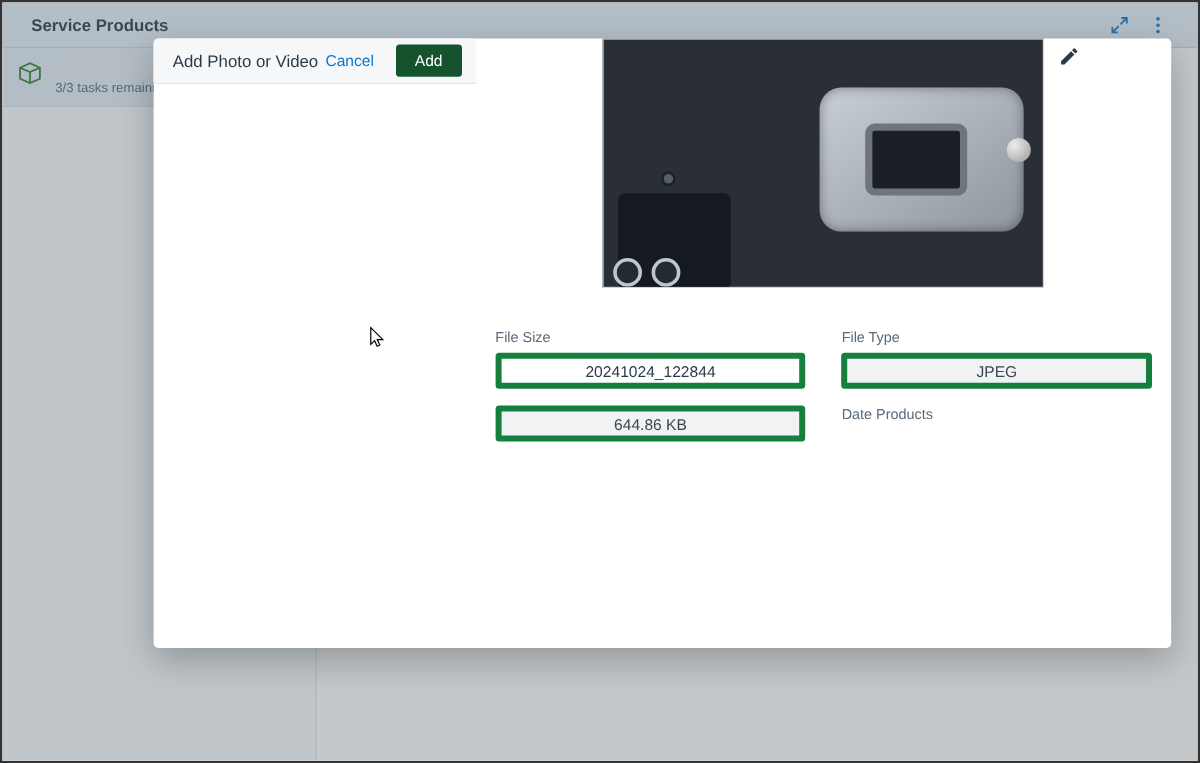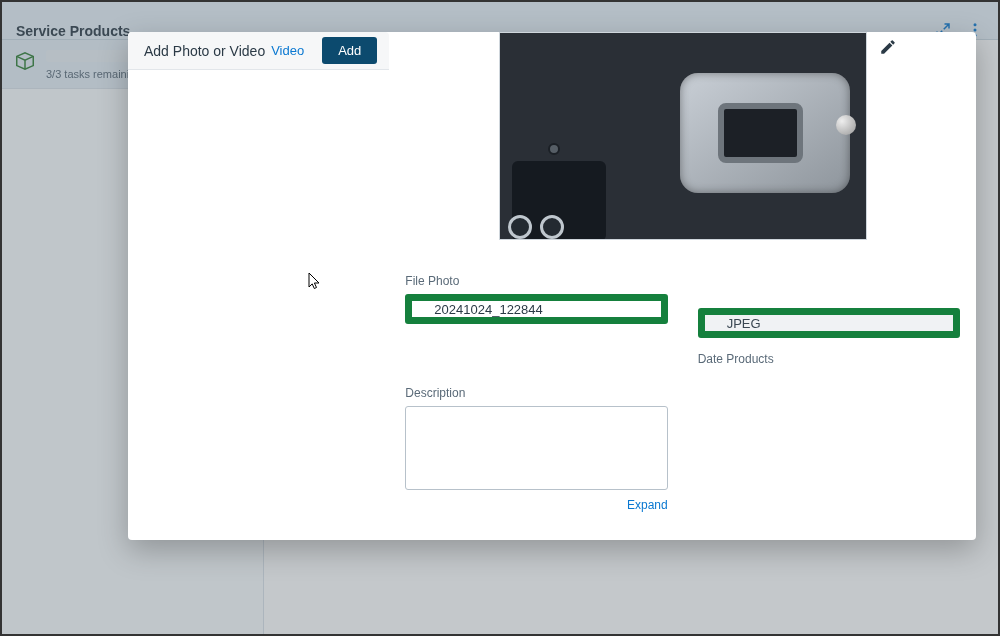--- a/index.html
+++ b/index.html
@@ -1,19 +1,19 @@
 <!DOCTYPE html>
 <html><head>
 <meta charset="utf-8">
 <style>
   * { box-sizing: border-box; margin: 0; padding: 0; font-family: "Segoe UI", Arial, sans-serif; }
   body { width: 1000px; height: 636px; overflow: hidden; background: #fff; position: relative; border: 2px solid #333; }
 
   
-  .app-header { height: 38px; background: #e5eff6; display: flex; align-items: flex-end; padding: 0 14px; border-bottom: 1px solid #c9d7e1; }
+  .app-header { height: 38px; background: #e5eff6; display: flex; align-items: center; padding: 0 24px; border-bottom: 1px solid #c9d7e1; }
   .app-title { font-size: 14px; font-weight: 600; color: #2b3a46; }
   .app-header-right { margin-left: auto; display: flex; gap: 14px; align-items: center; }
   .hdr-icon { color: #0a66c2; }
   .hdr-icon svg { display: block; }
 
   .app-body { display: flex; height: calc(100% - 38px); }
   .sidebar { width: 262px; background: #f7fafc; border-right: 1px solid #d9e1e8; }
   .list-item { display: flex; padding: 10px 12px 8px; gap: 10px; background: #e3edf5; border-bottom: 1px solid #d9e1e8; }
   .list-icon svg { display:block; }
   .list-text .redact { width: 170px; height: 12px; background: #e8eef3; border-radius: 2px; margin-bottom: 6px; display:block;}
@@ -27,21 +27,21 @@
 
   
   .scrim { position:absolute; inset:0; background:rgba(90,100,110,0.35); }
 
   
   .modal { position:absolute; left:126px; top:30px; width:848px; height:508px; background:#fff; border-radius:4px; box-shadow:0 10px 30px rgba(0,0,0,0.25); display:flex; flex-direction:row; }
   .modal-head { height:38px; display:flex; align-items:center; padding:0 12px 0 16px; border-bottom:1px solid #e2e6ea; background:#f6f7f8; border-radius:4px 4px 0 0;}
   .modal-title { font-size:14px; font-weight:500; color:#2b3a46; }
   .modal-actions { margin-left:auto; display:flex; gap:12px; align-items:center; }
   .btn-cancel { color:#0a78d1; font-size:13px; cursor:pointer; background:none; border:none; padding:6px 6px; }
-  .btn-add { background:#0c4a6e; color:#fff; font-size:13px; border:none; padding:6px 16px; border-radius:3px; cursor:pointer; }
+  .btn-add { background:#14532d; color:#fff; font-size:13px; border:none; padding:6px 16px; border-radius:3px; cursor:pointer; }
 
   .modal-body { flex:1; overflow:auto; padding: 0 0 14px 0; }
 
   .photo-wrap { position:relative; margin: 0 auto; width:368px; }
   .photo { width:368px; height:208px; background:#2a2f36; border:1px solid #cfd6dc; overflow:hidden; position:relative; }
   .photo-inner { position:absolute; inset:0; }
   .sw-plate { position:absolute; left:180px; top:40px; width:170px; height:120px; border-radius:18px; background:linear-gradient(145deg,#c9cfd6,#8e959c); box-shadow:inset 0 0 10px rgba(0,0,0,0.4);}
   .sw-hole { position:absolute; left:218px; top:70px; width:85px; height:60px; border-radius:8px; background:#1c2026; border:6px solid #6e757c;}
   .knob { position:absolute; left:336px; top:82px; width:20px; height:20px; border-radius:50%; background:radial-gradient(circle at 30% 30%, #eee,#999);}
   .corner { position:absolute; left:12px; top:128px; width:94px; height:80px; background:#151a20; border-radius:6px;}
@@ -49,22 +49,22 @@
   .cc2 { position:absolute; left:40px; top:182px; width:24px; height:24px; border-radius:50%; border:3px solid #bfc7ce; background:#232a31;}
   .led { position:absolute; left:48px; top:110px; width:12px; height:12px; border-radius:50%; background:#565e66; border:2px solid #1b2026;}
   .edit-icon { position:absolute; right:-30px; top:6px; cursor:pointer; }
   .edit-icon svg{display:block;}
 
   .cursor { position:absolute; left:306px; top:270px; pointer-events:none;}
   .cursor svg{display:block;}
 
   .form-grid { display:grid; grid-template-columns: 1fr 1fr; gap: 14px 30px; padding: 34px 16px 0 16px; max-width:800px; }
   .field label { font-size:12px; color:#5a6a78; display:block; margin-bottom:6px; }
-  .field input { width:100%; height:30px; padding:0 22px; font-size:13px; color:#2b3a46; border:7px solid #15803d; border-radius:3px; background:#fff; }
-  .field.readonly input { background:#f0f2f4; color:#3a4752;margin-top:34px; }
+  .field input { width:100%; height:30px; padding:0 9px; font-size:13px; color:#2b3a46; border:5px solid #15803d; border-radius:3px; background:#fff;text-align:center; }
+  .field.readonly input { background:#f0f2f4; color:#3a4752; }
   .desc-area { grid-column: 1 / 2; }
   .desc-area textarea { width:100%; height:84px; border:1px solid #b7c1ca; border-radius:3px; resize:none; padding:6px 9px; font-size:13px; font-family:inherit; }
   .expand-link { text-align:right; font-size:12px; color:#0a78d1; margin-top:4px; cursor:pointer; width:100%; display:block; background:none; border:none; padding:0;}
 </style>
 </head>
 <body>
 
 <div class="app-header">
   <div class="app-title">Service Products</div>
   <div class="app-header-right">
@@ -110,21 +110,21 @@
 </div>
 <div class="main-square"></div>
 <div class="main-body-hint">ld</div>
 
 <div class="scrim"></div>
 
 <div class="modal">
   <div class="modal-head">
     <div class="modal-title">Add Photo or Video</div>
     <div class="modal-actions">
-      <button class="btn-cancel">Video</button>
+      <button class="btn-cancel">Cancel</button>
       <button class="btn-add">Add</button>
     </div>
   </div>
   <div class="modal-body">
     <div class="photo-wrap">
       <div class="photo">
         <div class="photo-inner">
           <div class="sw-plate"></div>
           <div class="sw-hole"></div>
           <div class="knob"></div>
@@ -136,35 +136,32 @@
       </div>
       <span class="edit-icon">
         <svg width="18" height="18" viewBox="0 0 24 24" fill="#2b3a46">
             <path d="M3 17.25V21h3.75L17.81 9.94l-3.75-3.75L3 17.25zM20.71 7.04a1 1 0 0 0 0-1.41l-2.34-2.34a1 1 0 0 0-1.41 0l-1.83 1.83 3.75 3.75 1.83-1.83z"></path>
           </svg>
       </span>
     </div>
 
     <div class="form-grid">
       <div class="field">
-        <label>File Photo</label>
+        <label>File Size</label>
         <input type="text" value="20241024_122844" style="">
       </div>
       <div class="field readonly">
+        <label>File Type</label>
         <input type="text" readonly="" value="JPEG" style="">
       </div>
       <div class="field readonly">
+        <input type="text" readonly="" value="644.86 KB" style="">
       </div>
       <div class="field readonly">
         <label>Date Products</label>
-      </div>
-      <div class="field desc-area">
-        <label>Description</label>
-        <textarea style=""></textarea>
-        <button class="expand-link">Expand</button>
       </div>
     </div>
   </div>
 </div>
 
 <div class="cursor">
   <svg width="14" height="18" viewBox="0 0 14 18">
       <path d="M1 1l0 14 3.2-3.1 2.1 4.6 2.2-1-2.1-4.5H11L1 1z" fill="#fff" stroke="#000" stroke-width="1"></path>
     </svg>
 </div>

